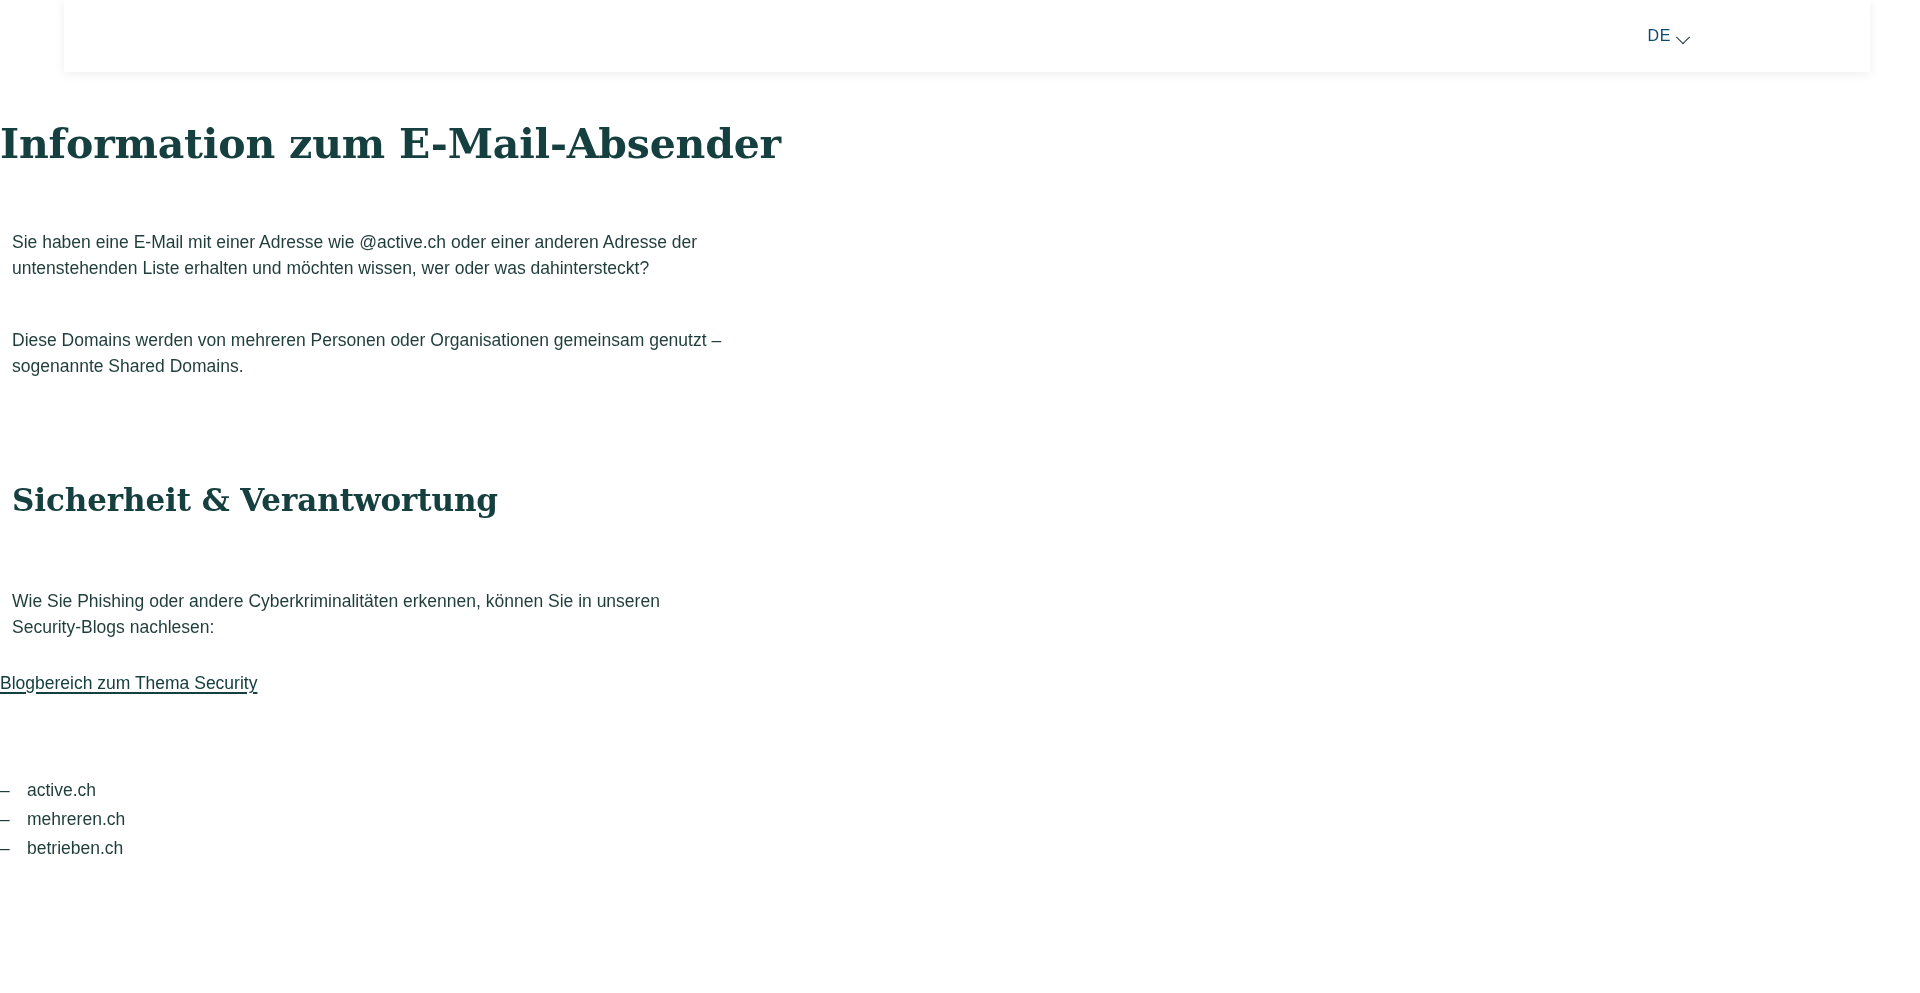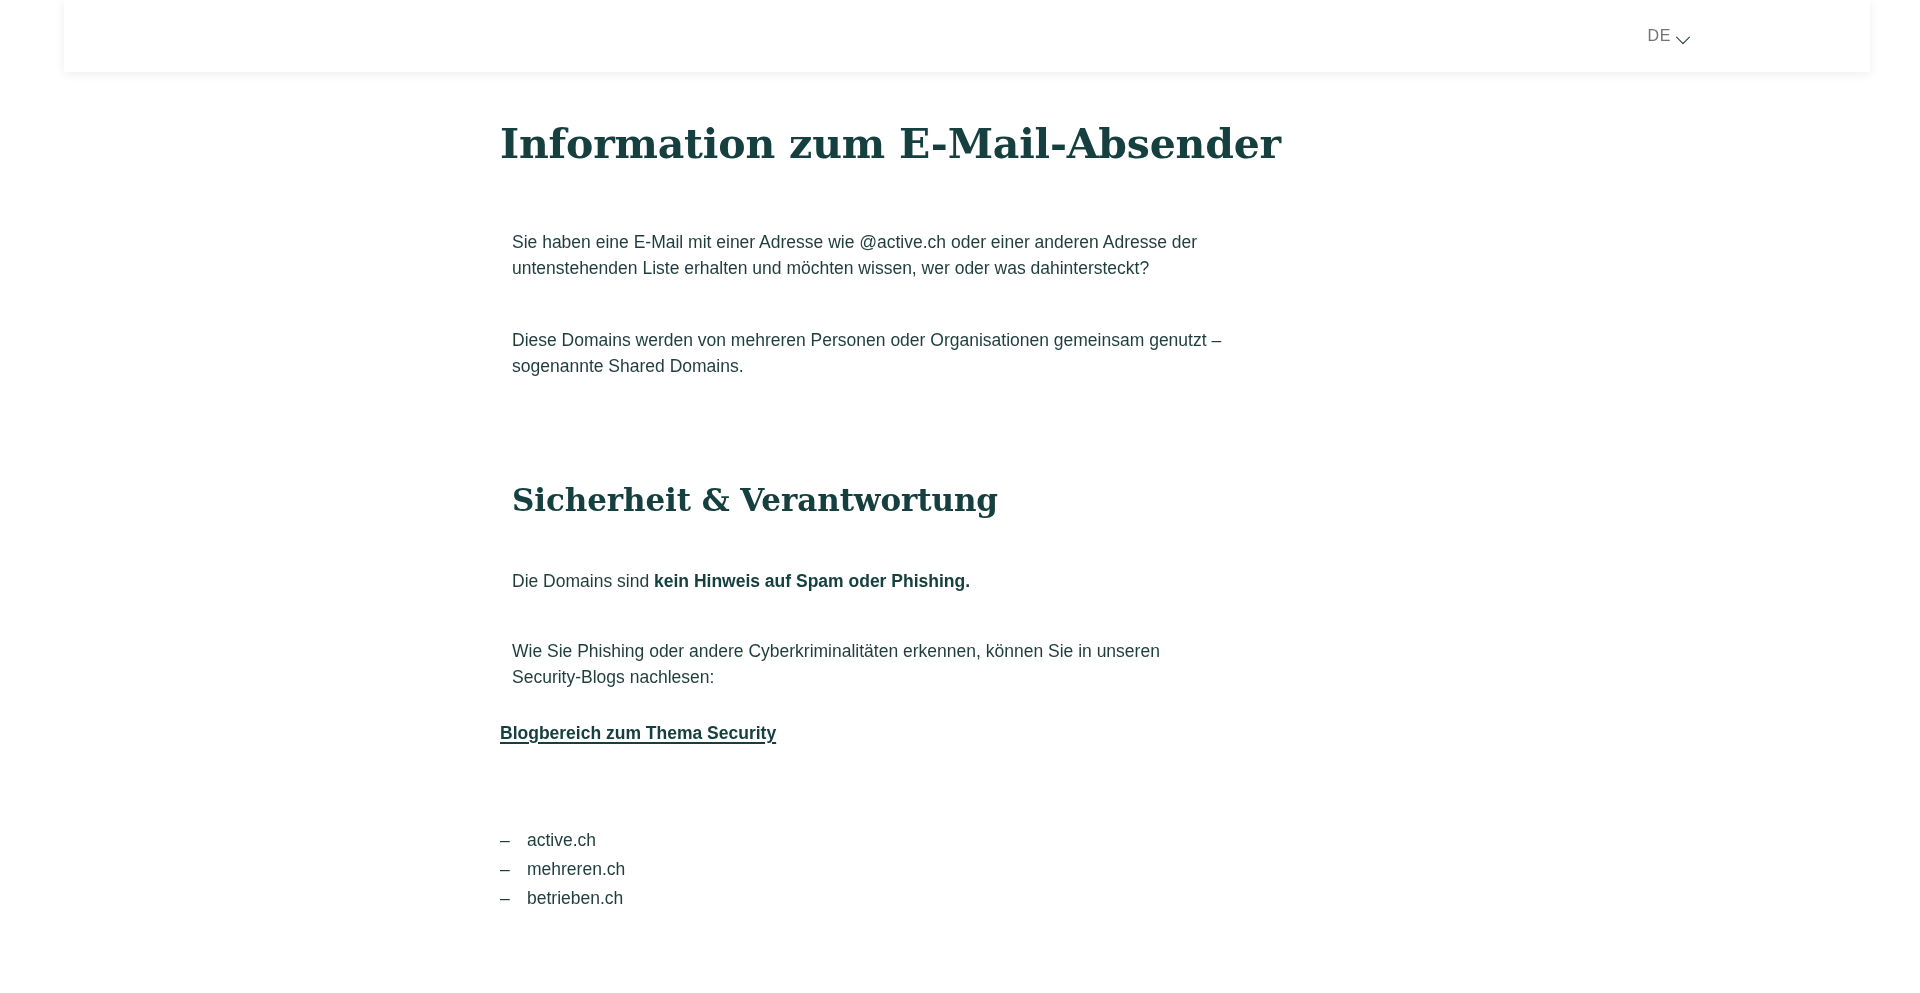--- a/index.html
+++ b/index.html
@@ -54,41 +54,40 @@
     padding-right: 178px;
     z-index: 5;
   }
 
   .lang-switch {
     display: flex;
     align-items: flex-end;
     gap: 7px;
     font-size: 16px;
     letter-spacing: 0.6px;
-    color: #737373;
+    color: #0c4a6e;
     cursor: pointer;
     user-select: none;
     padding: 6px 4px;
   }
   .lang-switch .chev {
     display: inline-block;
     width: 9px;
     height: 9px;
     border-right: 1.6px solid #1d3b39;
     border-bottom: 1.6px solid #1d3b39;
     transform: rotate(45deg) translate(-2px, -2px);
   }
 
   
   .content {
     position: absolute;
     top: 72px;
     left: 0;
     width: 1920px;
-    padding-left: 500px;
     box-sizing: border-box;
   }
   .content-inner {
     width: 880px;
   }
 
   h1.title {
     font-family: "DejaVu Serif", "Liberation Serif", serif;
     font-weight: 700;
     font-size: 41px;
@@ -123,21 +122,21 @@
     color: #16403f;
   }
   .gap-26 { height: 26px; }
   .gap-22 { height: 22px; }
   .gap-20 { height: 20px; }
   .gap-56 { height: 56px; }
   .gap-50 { height: 50px; }
 
   a.inline-link {
     font-size: 17.5px;
-    font-weight: 700;
+    font-weight: 400;
     color: #16403f;
     text-decoration: underline;
     text-underline-offset: 3px;
     text-decoration-thickness: 1.6px;
   }
 
   ul.domains {
     list-style: none;
     margin: 0;
     padding: 0;
@@ -182,23 +181,20 @@
       <div class="gap-22"></div>
       <p class="body wide">Diese Domains werden von mehreren Personen oder Organisationen gemeinsam genutzt – sogenannte Shared Domains.</p>
       <div class="gap-22"></div>
 
       <div class="gap-56"></div>
 
       <h2 class="section">Sicherheit &amp; Verantwortung</h2>
 
       <div class="gap-26"></div>
 
-      <p class="body">
-        <span>Die Domains sind </span><span class="strong">kein Hinweis auf Spam oder Phishing.</span>
-      </p>
 
       <div class="gap-20"></div>
 
       <p class="body wide">Wie Sie Phishing oder andere Cyberkriminalitäten erkennen, können Sie in unseren Security-Blogs nachlesen:</p>
 
       <div class="gap-20"></div>
 
       <a class="inline-link" href="#">Blogbereich zum Thema Security</a>
 
       <div class="gap-56"></div>

